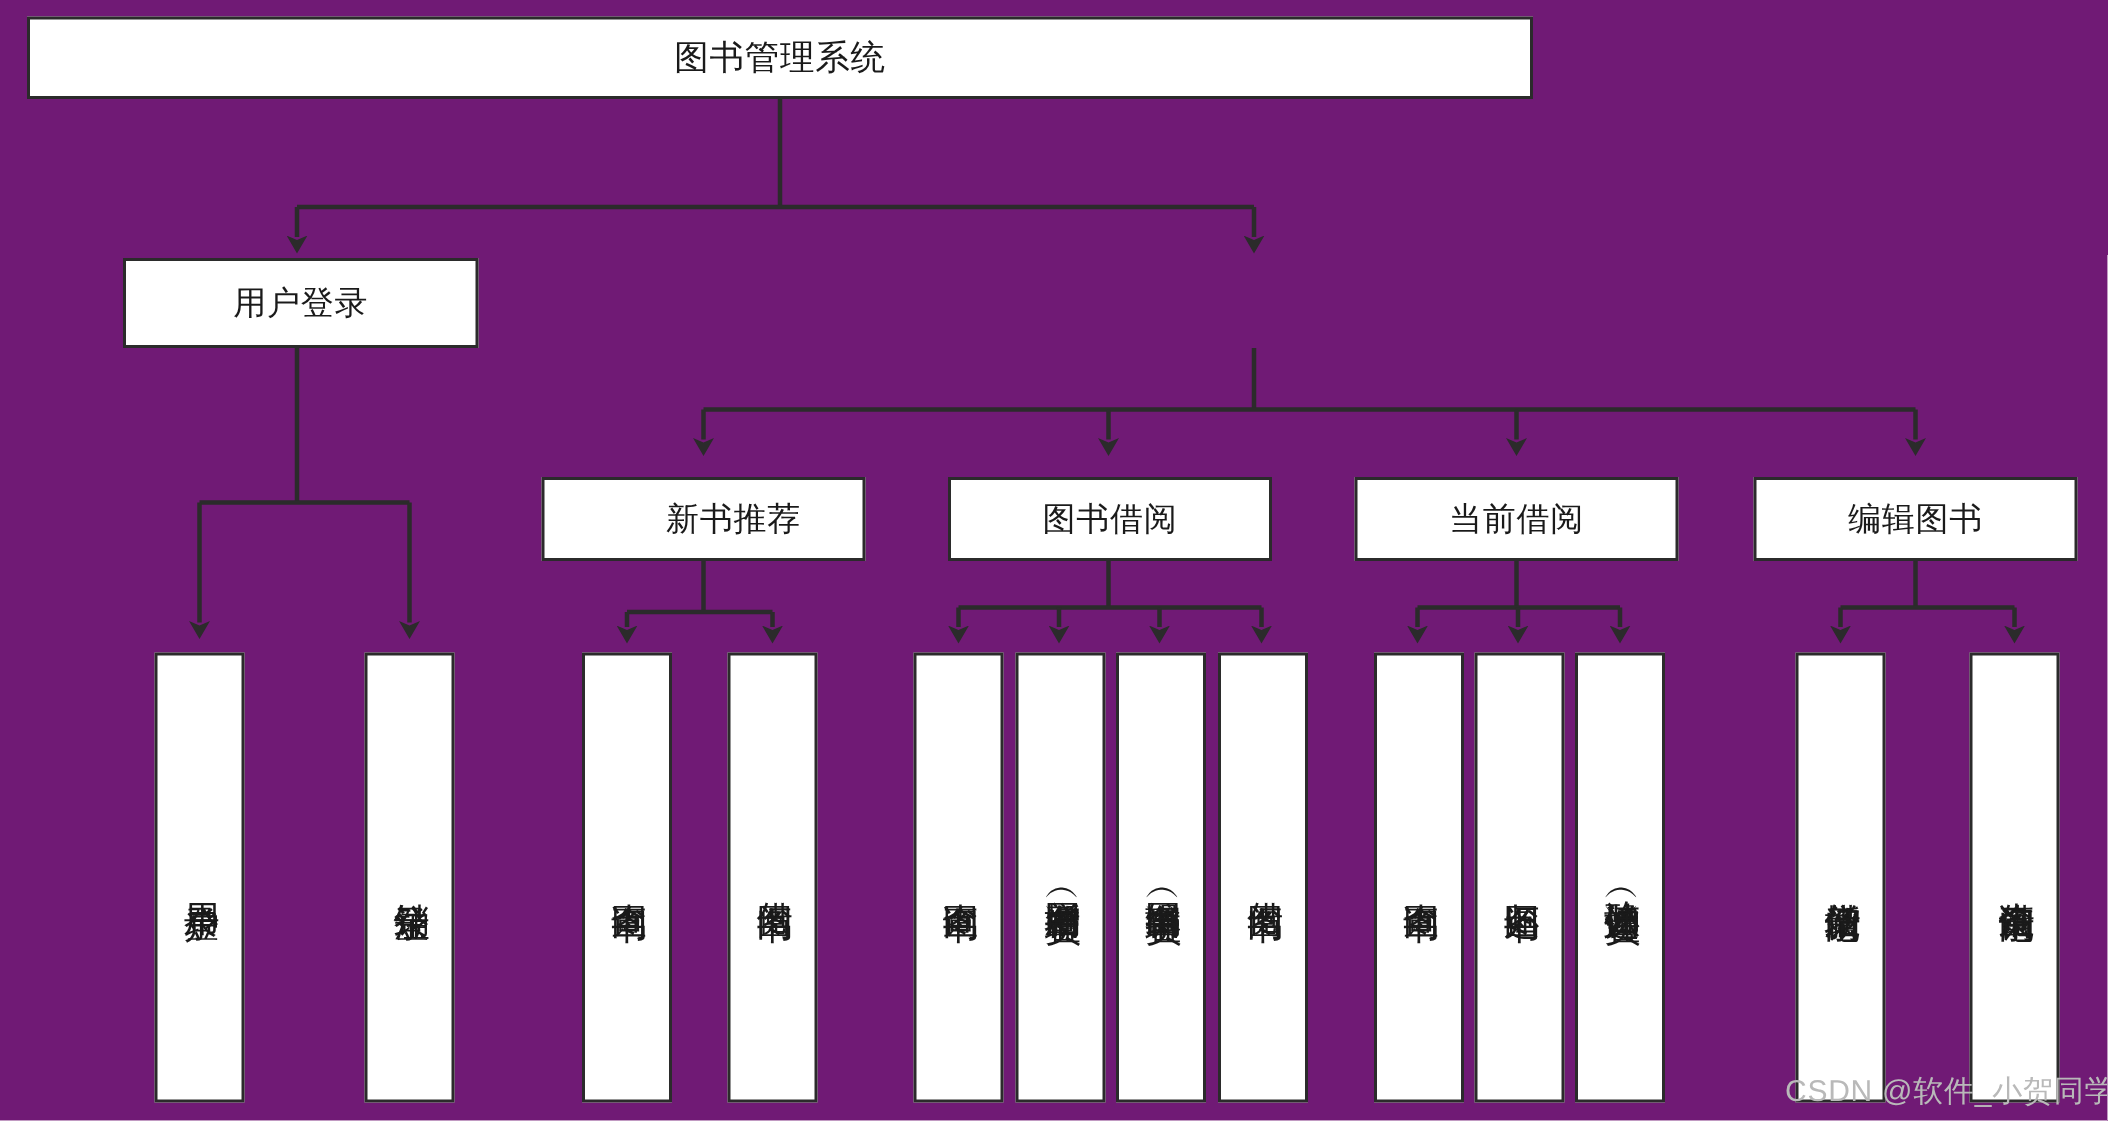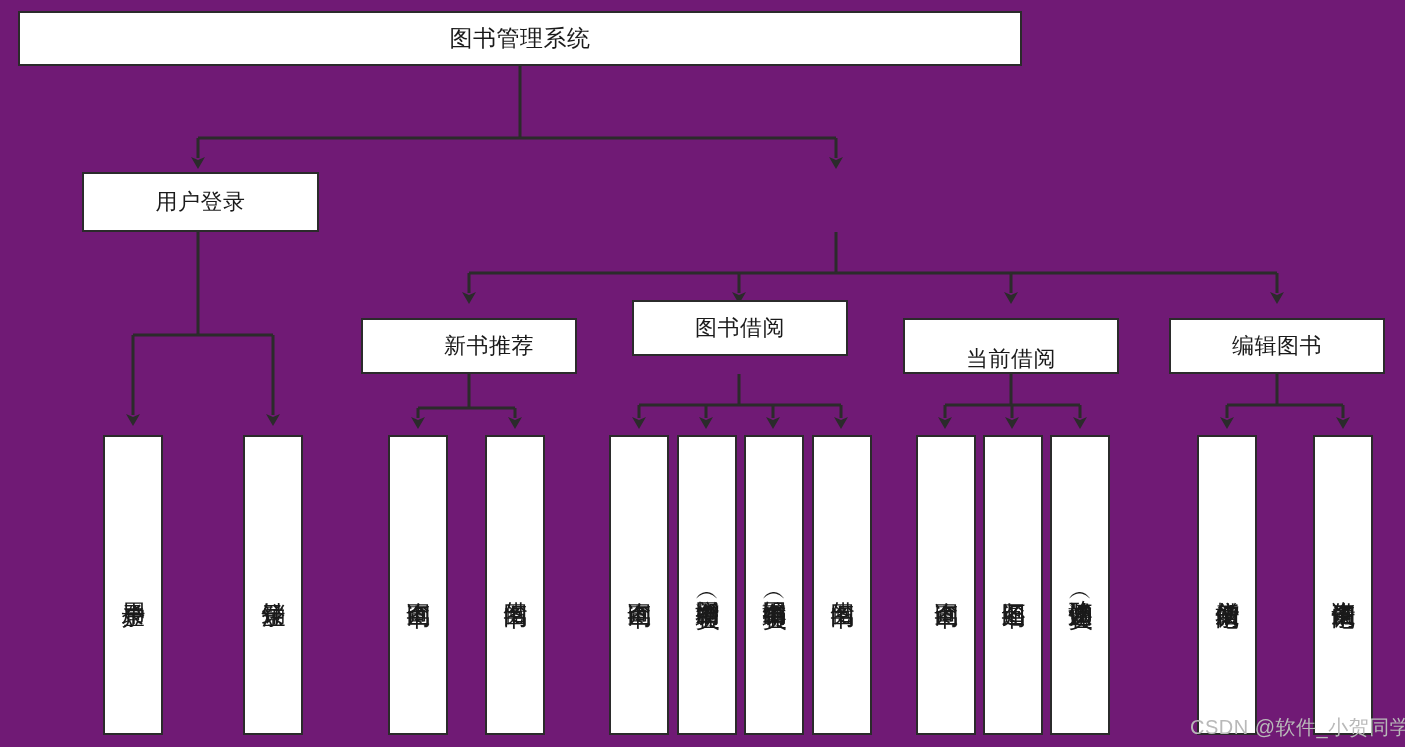--- a/index.html
+++ b/index.html
@@ -128,24 +128,24 @@
     <span class="label">图书管理系统</span>
   </div>
 
   <div class="node horizontal" style="left:82px; top:172px; width:237px; height:60px;">
     <span class="label">用户登录</span>
   </div>
 
   <div class="node horizontal" style="left:361px; top:318px; width:216px; height:56px;padding-left:40px;">
     <span class="label">新书推荐</span>
   </div>
-  <div class="node horizontal" style="left:632px; top:300px; width:216px; height:56px;">
+  <div class="node horizontal" style="left:632px; top:318px; width:216px; height:56px;">
     <span class="label">图书借阅</span>
   </div>
-  <div class="node horizontal" style="left:903px; top:318px; width:216px; height:56px;align-items:flex-end;">
+  <div class="node horizontal" style="left:903px; top:318px; width:216px; height:56px;">
     <span class="label">当前借阅</span>
   </div>
   <div class="node horizontal" style="left:1169px; top:318px; width:216px; height:56px;">
     <span class="label">编辑图书</span>
   </div>
 
   <div class="node vertical" style="left:103px; top:435px; width:60px; height:300px;">
     <span class="label">用户登录</span>
   </div>
   <div class="node vertical" style="left:243px; top:435px; width:60px; height:300px;">

